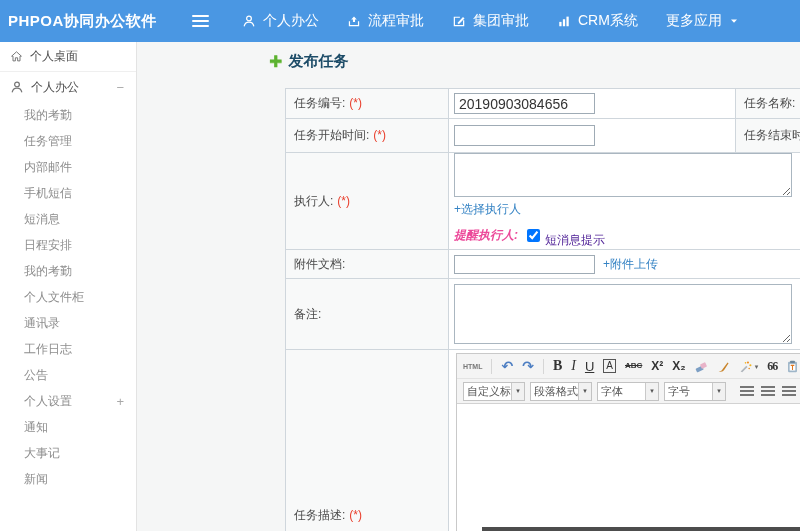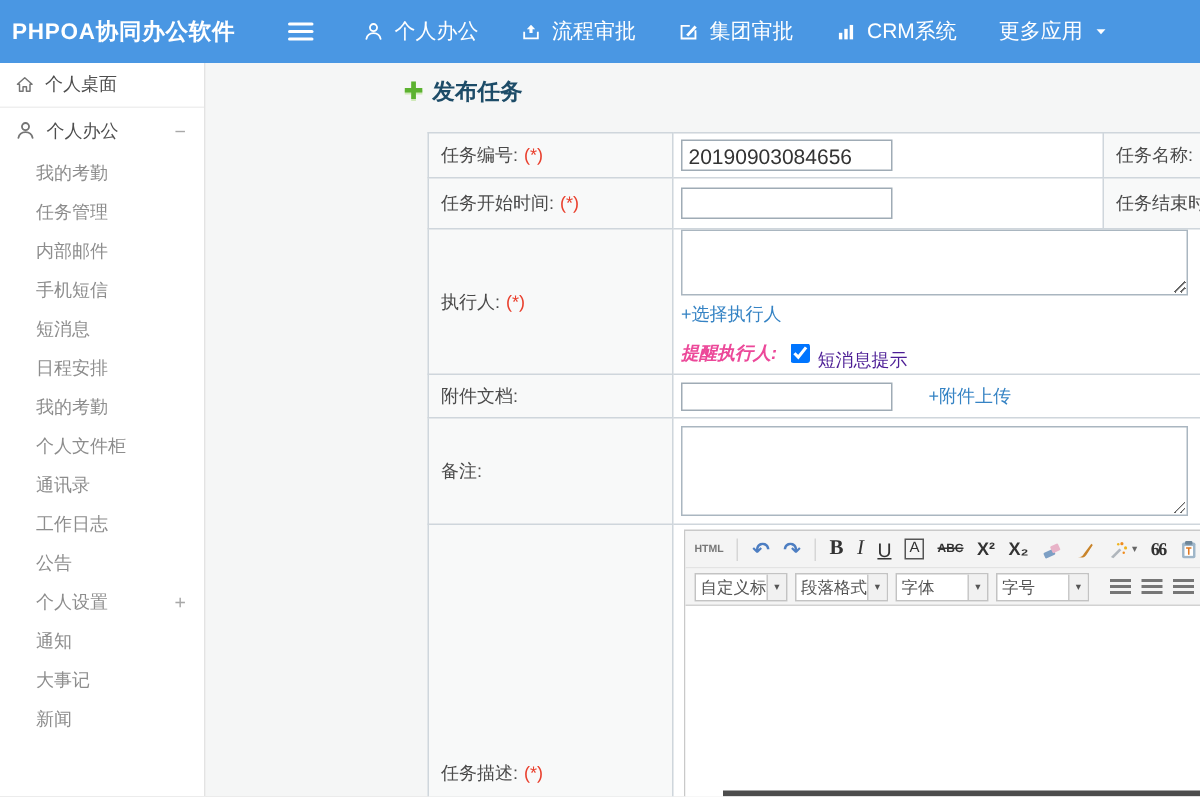--- a/index.html
+++ b/index.html
@@ -46,21 +46,21 @@
   .ta{display:block;border:1px solid #aab6c0;width:338px;font-family:inherit;font-size:12px;
     background:#fff;outline:none;}
   .lnk{color:#3583c4;font-size:12px;text-decoration:none;cursor:pointer;}
   .choose-row{margin-top:4px;}
   .remind{display:flex;align-items:center;gap:3px;margin-top:3px;font-size:12px;}
   .remind b{color:#ec4899;font-style:italic;}
   .remind .opt{color:#4c1d95;margin-top:11px;}
   .remind input{margin:0 2px 0 6px;width:13px;height:13px;}
   .attach-row{display:flex;align-items:center;}
   .attach-row .txt{height:19px;font-size:12px;}
-  .attach-row .lnk{margin-left:24px;text-align:center;}
+  .attach-row .lnk{margin-left:8px;text-align:center;}
 
   
   .editor{margin:3px 0 0 2px;width:560px;border:1px solid #c9c9c9;background:#fff;}
   .tb-row{display:flex;align-items:center;background:#f4f4f4;height:25px;padding:0 6px;gap:9px;}
   .tb1{border-bottom:1px solid #e3e3e3;}
   .tb2{border-bottom:1px solid #d2d2d2;gap:5px;}
   .tbtn{display:inline-flex;align-items:center;color:#333;font-size:12px;cursor:pointer;line-height:1;}
   .vsep{width:1px;height:15px;background:#d6d6d6;flex:none;}
   .t-html{font-size:7px;font-weight:bold;color:#777;}
   .t-undo,.t-redo{color:#4d7ec2;font-size:14px;font-weight:bold;}

